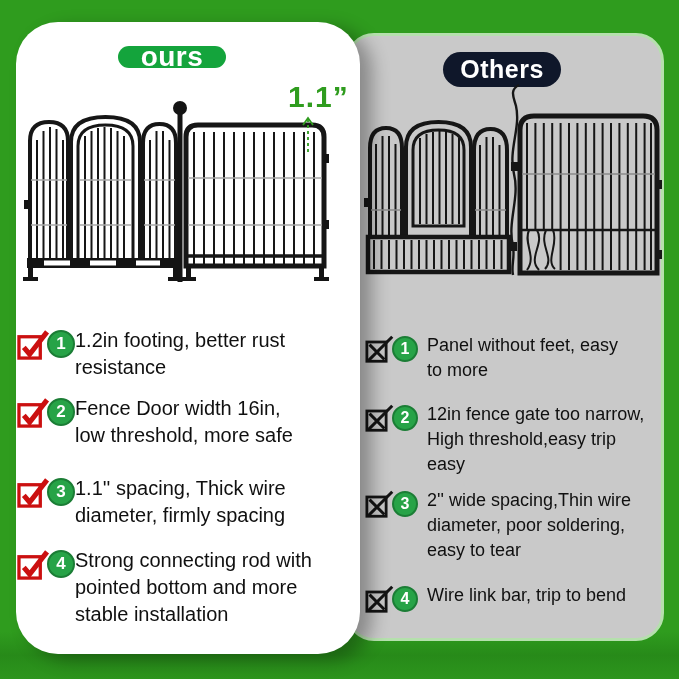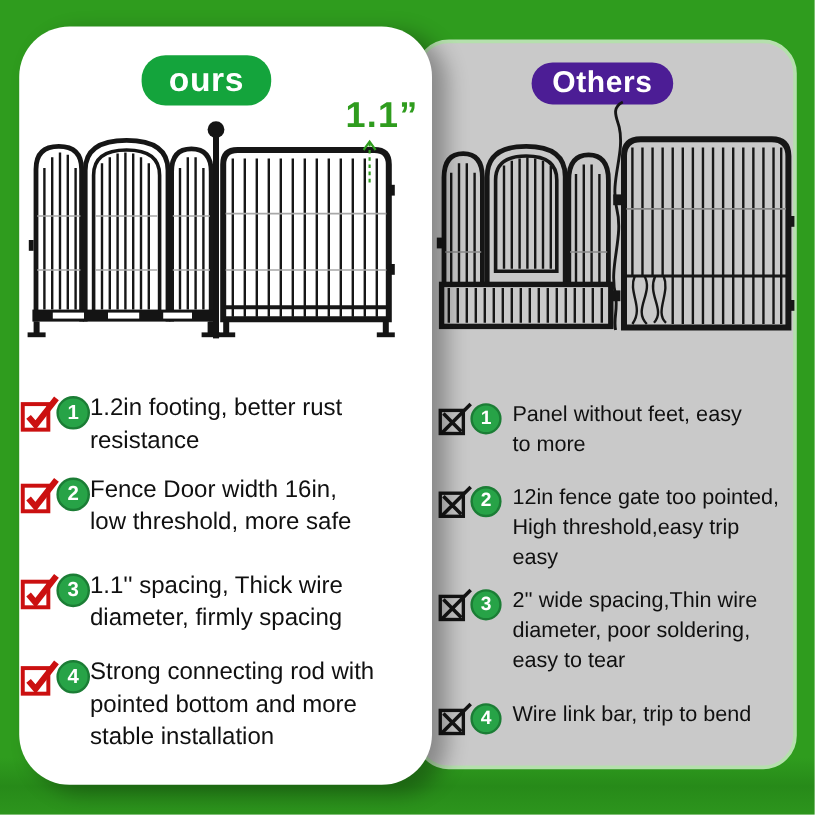--- a/index.html
+++ b/index.html
@@ -17,22 +17,22 @@
   
   .card-ours {
     position:absolute; left:16px; top:22px; width:344px; height:632px;
     background:#ffffff; border-radius:42px;
     box-shadow:12px 6px 18px rgba(0,0,0,0.32);
   }
   .pill {
     position:absolute; display:flex; align-items:center; justify-content:center;
     color:#ffffff; font-weight:bold; letter-spacing:0.5px;
   }
-  .pill-ours  { left:102px; top:24px; width:108px; height:42px; border-radius:20px; background:#14a43c; font-size:28px; }
-  .pill-others{ left:94px;  top:16px; width:118px; height:35px; border-radius:18px; background:#4c1d95; font-size:25px; }
+  .pill-ours  { left:102px; top:24px; width:108px; height:22px; border-radius:20px; background:#14a43c; font-size:28px; }
+  .pill-others{ left:94px;  top:16px; width:118px; height:35px; border-radius:18px; background:#0f172a; font-size:25px; }
 
   .fence { position:absolute; overflow:visible; }
   .fence-ours   { left:-2px; top:74px; width:320px; height:196px; }
   .fence-others { left:14px; top:62px; width:300px; height:182px; }
 
   .annotation { position:absolute; left:272px; top:58px; color:#2f9c1e; }
   .annotation .val { font-size:30px; font-weight:bold; letter-spacing:1px; display:block; }
   .annotation svg { display:block; margin:2px 0 0 13px; overflow:visible; }
 
   .list { position:absolute; }
@@ -115,21 +115,21 @@
         </div>
       </div>
 
       <div class="item">
         <svg class="boxicon" viewBox="0 0 34 32">
           <rect x="2" y="8" width="22" height="22" fill="none" stroke="#141414" stroke-width="3.2"></rect>
           <path d="M5,11 L22,28 M4,29 L31,2" fill="none" stroke="#141414" stroke-width="3.4"></path>
         </svg>
         <span class="num">2</span>
         <div class="txt">
-          <span class="ln">12in fence gate too pointed,</span>
+          <span class="ln">12in fence gate too narrow,</span>
           <span class="ln">High threshold,easy trip</span>
           <span class="ln">easy</span>
         </div>
       </div>
 
       <div class="item">
         <svg class="boxicon" viewBox="0 0 34 32">
           <rect x="2" y="8" width="22" height="22" fill="none" stroke="#141414" stroke-width="3.2"></rect>
           <path d="M5,11 L22,28 M4,29 L31,2" fill="none" stroke="#141414" stroke-width="3.4"></path>
         </svg>

